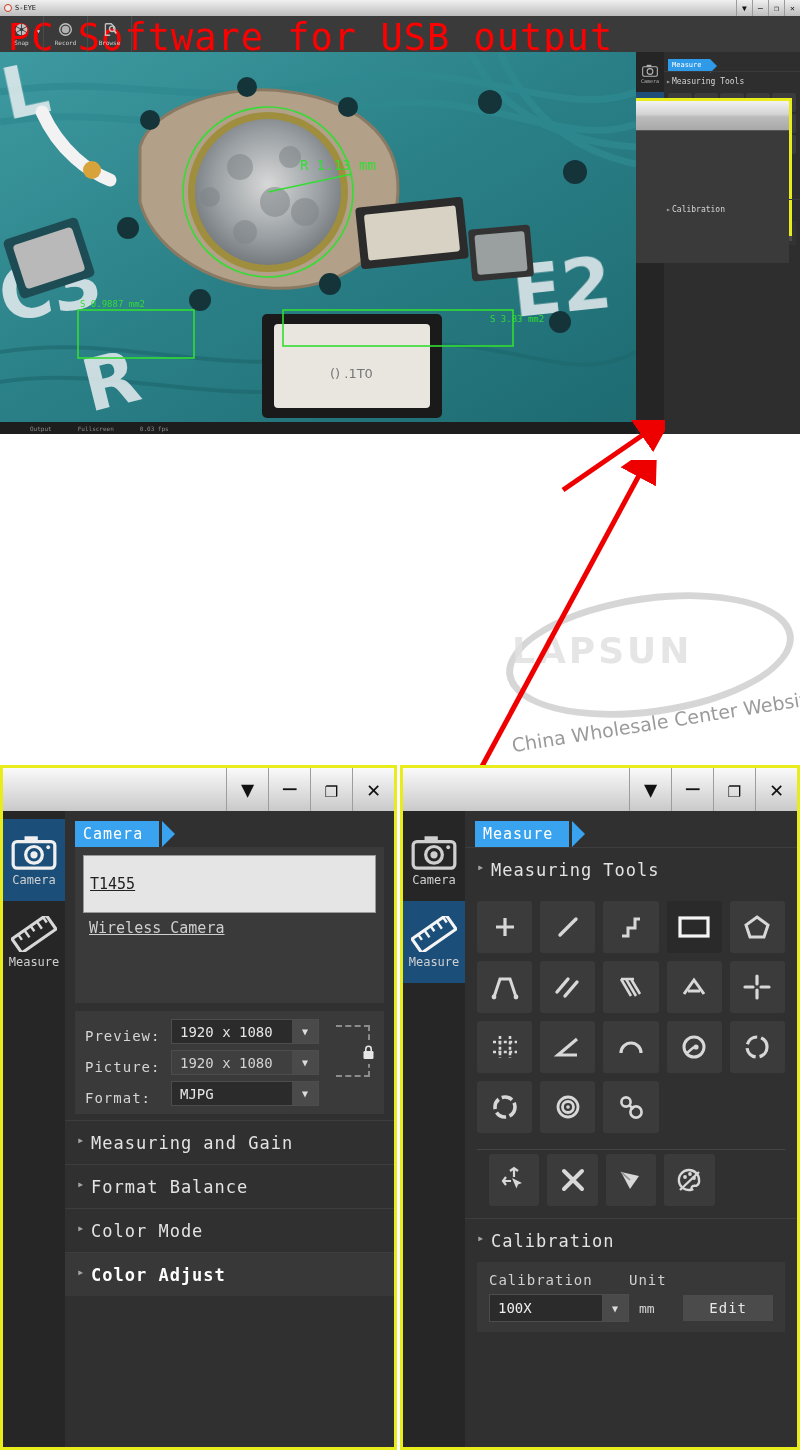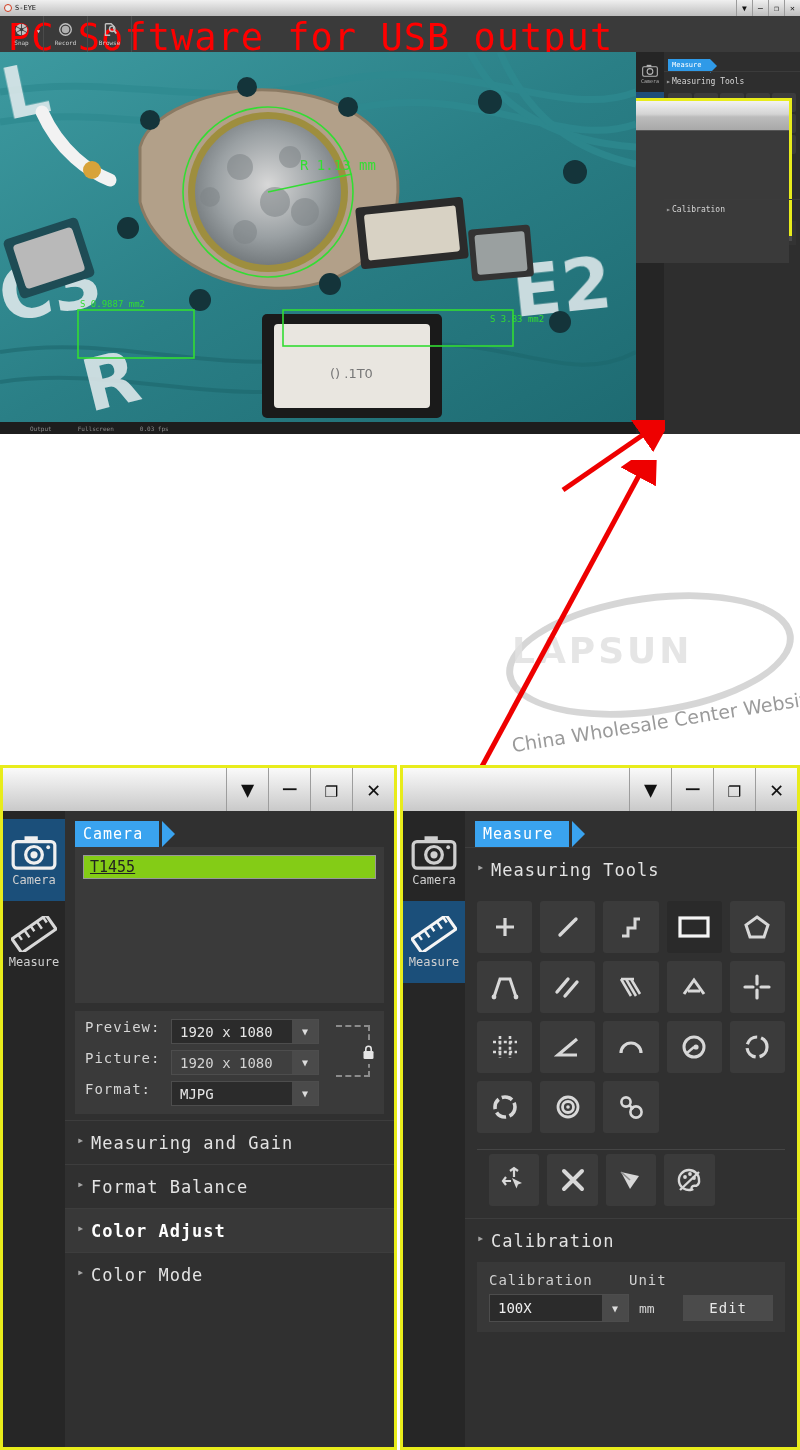--- a/index.html
+++ b/index.html
@@ -122,25 +122,25 @@
   .content{ flex:1; background:#303030; }
   .bigchip{ background:#3aa3ef; color:#fff; font-size:15px; padding:4px 16px 4px 8px;
             margin:10px 0 0 10px; display:inline-block; position:relative; letter-spacing:1px;}
   .bigchip::after{ content:""; position:absolute; right:-16px; top:0; border:13px solid transparent;
                    border-left-color:#3aa3ef; border-right-width:0;}
   .bigsec{ color:#e3e3e3; font-size:17px; padding:12px 10px 11px 26px; position:relative;
            border-top:1px solid #3d3d3d; letter-spacing:1px;}
   .bigsec::before{ content:"\25B8"; position:absolute; left:12px; color:#a6a6a6; font-size:12px;}
   .bigsec.hl{ background:#383838; color:#fff; font-weight:bold;}
   .listbox{ background:#3a3a3a; margin:0 10px 8px 10px; height:156px; padding:8px;}
-  .listinput{ background:#84cc16; color:#222; font-size:15px; padding:2px 6px;
+  .listinput{ background:#e5e5e5; color:#222; font-size:15px; padding:19px 6px;
               border:1px solid #999; text-decoration:underline;}
   .listitem{ color:#cfcfcf; font-size:15px; padding:6px 6px; text-decoration:underline;}
   .resbox{ background:#3a3a3a; margin:0 10px 6px 10px; padding:8px 10px; position:relative;}
-  .resrow{ display:flex; align-items:flex-start; margin-bottom:6px; }
+  .resrow{ display:flex; align-items:flex-end; margin-bottom:6px; }
   .reslbl{ color:#d5d5d5; font-size:14px; width:86px; letter-spacing:1px;}
   .selbox{ background:#2b2b2b; border:1px solid #4d4d4d; height:25px; width:148px;
            display:flex; align-items:center; color:#e6e6e6; font-size:14px; padding-left:8px;}
   .selbox.dim{ background:#3f3f3f; color:#d3d3d3;}
   .selarrow{ margin-left:auto; width:26px; height:100%; background:#4a4a4a;
              display:flex; align-items:center; justify-content:center; color:#ddd; font-size:10px;}
   .lockwrap{ position:absolute; right:14px; top:14px; width:34px; height:52px;
              border:2px dashed #8c8c8c; border-left:none;}
   .lockbadge{ position:absolute; right:-13px; top:13px; width:26px; height:24px;
               background:#3a3a3a; display:flex; align-items:center; justify-content:center;}
@@ -593,20 +593,21 @@
           </svg>
         <span>Measure</span>
       </div>
     </div>
 
     <div class="content">
       <div class="bigchip">Camera</div>
 
       <div class="listbox">
         <div class="listinput">T1455</div>
+        <div class="listitem">Wireless Camera</div>
       </div>
 
       <div class="resbox">
         <div class="resrow">
           <span class="reslbl">Preview:</span>
           <span class="selbox">
             <span>1920 x 1080</span>
             <span class="selarrow">▼</span>
           </span>
         </div>
@@ -629,22 +630,22 @@
             <svg width="13" height="15" viewBox="0 0 13 15">
                 <rect x="1.5" y="6" width="10" height="8" rx="1.3" fill="#e6e6e6"></rect>
                 <path d="M3.8 6V4a2.7 2.7 0 0 1 5.4 0v2" fill="none" stroke="#e6e6e6" stroke-width="1.6"></path>
               </svg>
           </div>
         </div>
       </div>
 
       <div class="bigsec">Measuring and Gain</div>
       <div class="bigsec">Format Balance</div>
+      <div class="bigsec">Color Mode</div>
       <div class="bigsec hl">Color Adjust</div>
-      <div class="bigsec">Color Mode</div>
     </div>
   </div>
 </div>
 
 <div class="ybox" id="panel-meas">
   <div class="bigtitle">
     <div class="sp"></div>
     <div class="bigwinbtn">▼</div>
     <div class="bigwinbtn">─</div>
     <div class="bigwinbtn">❐</div>

